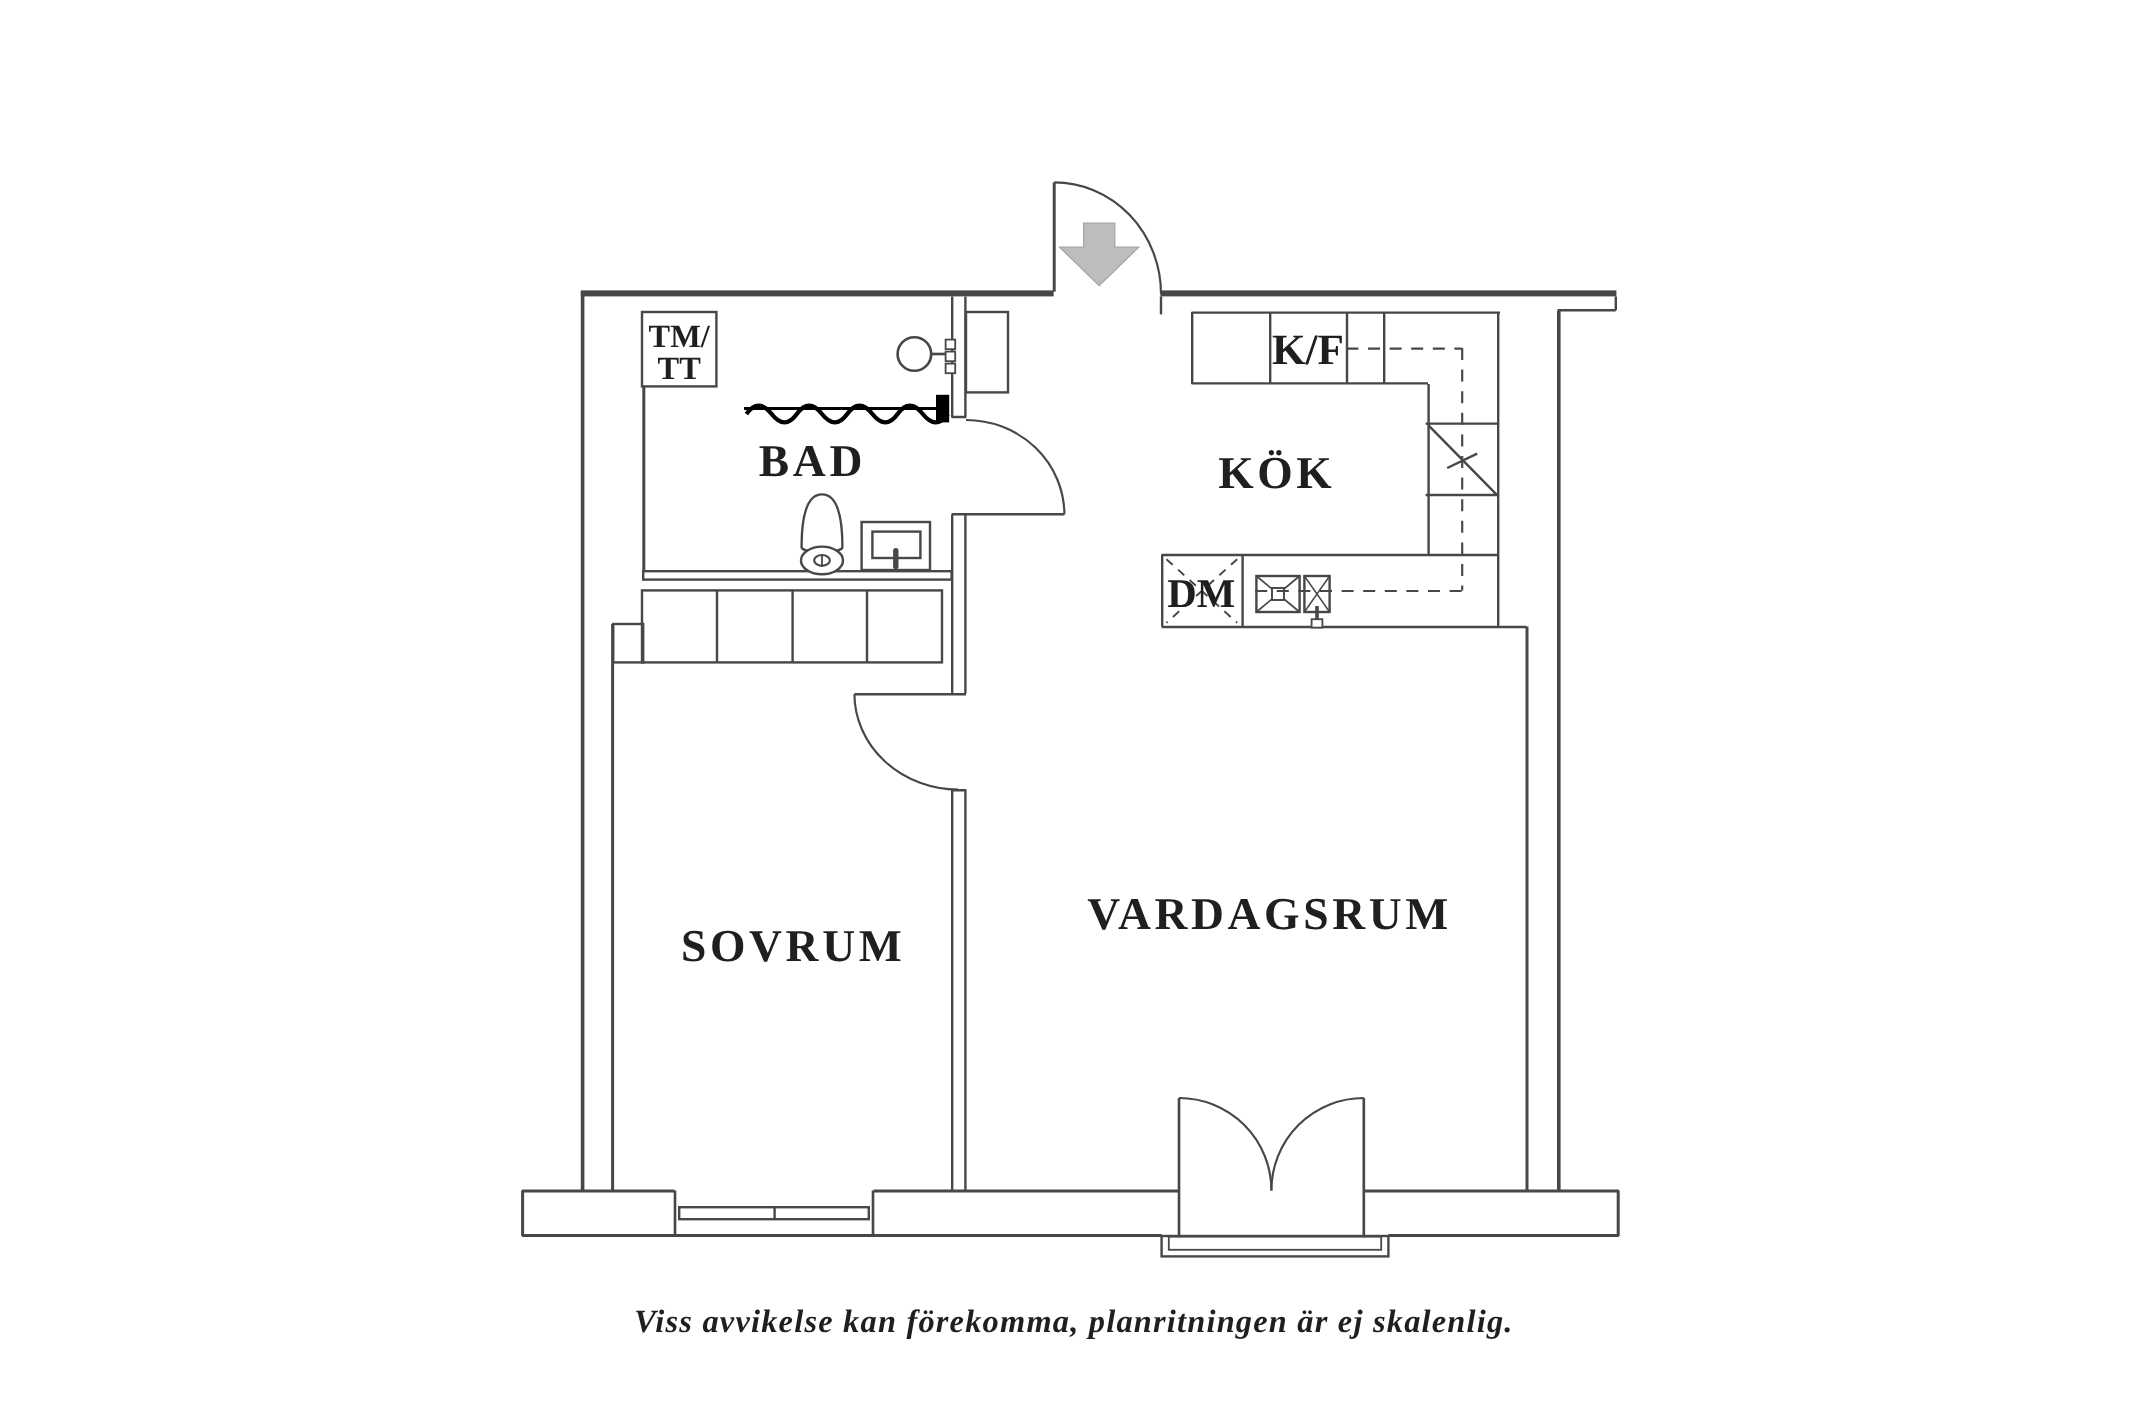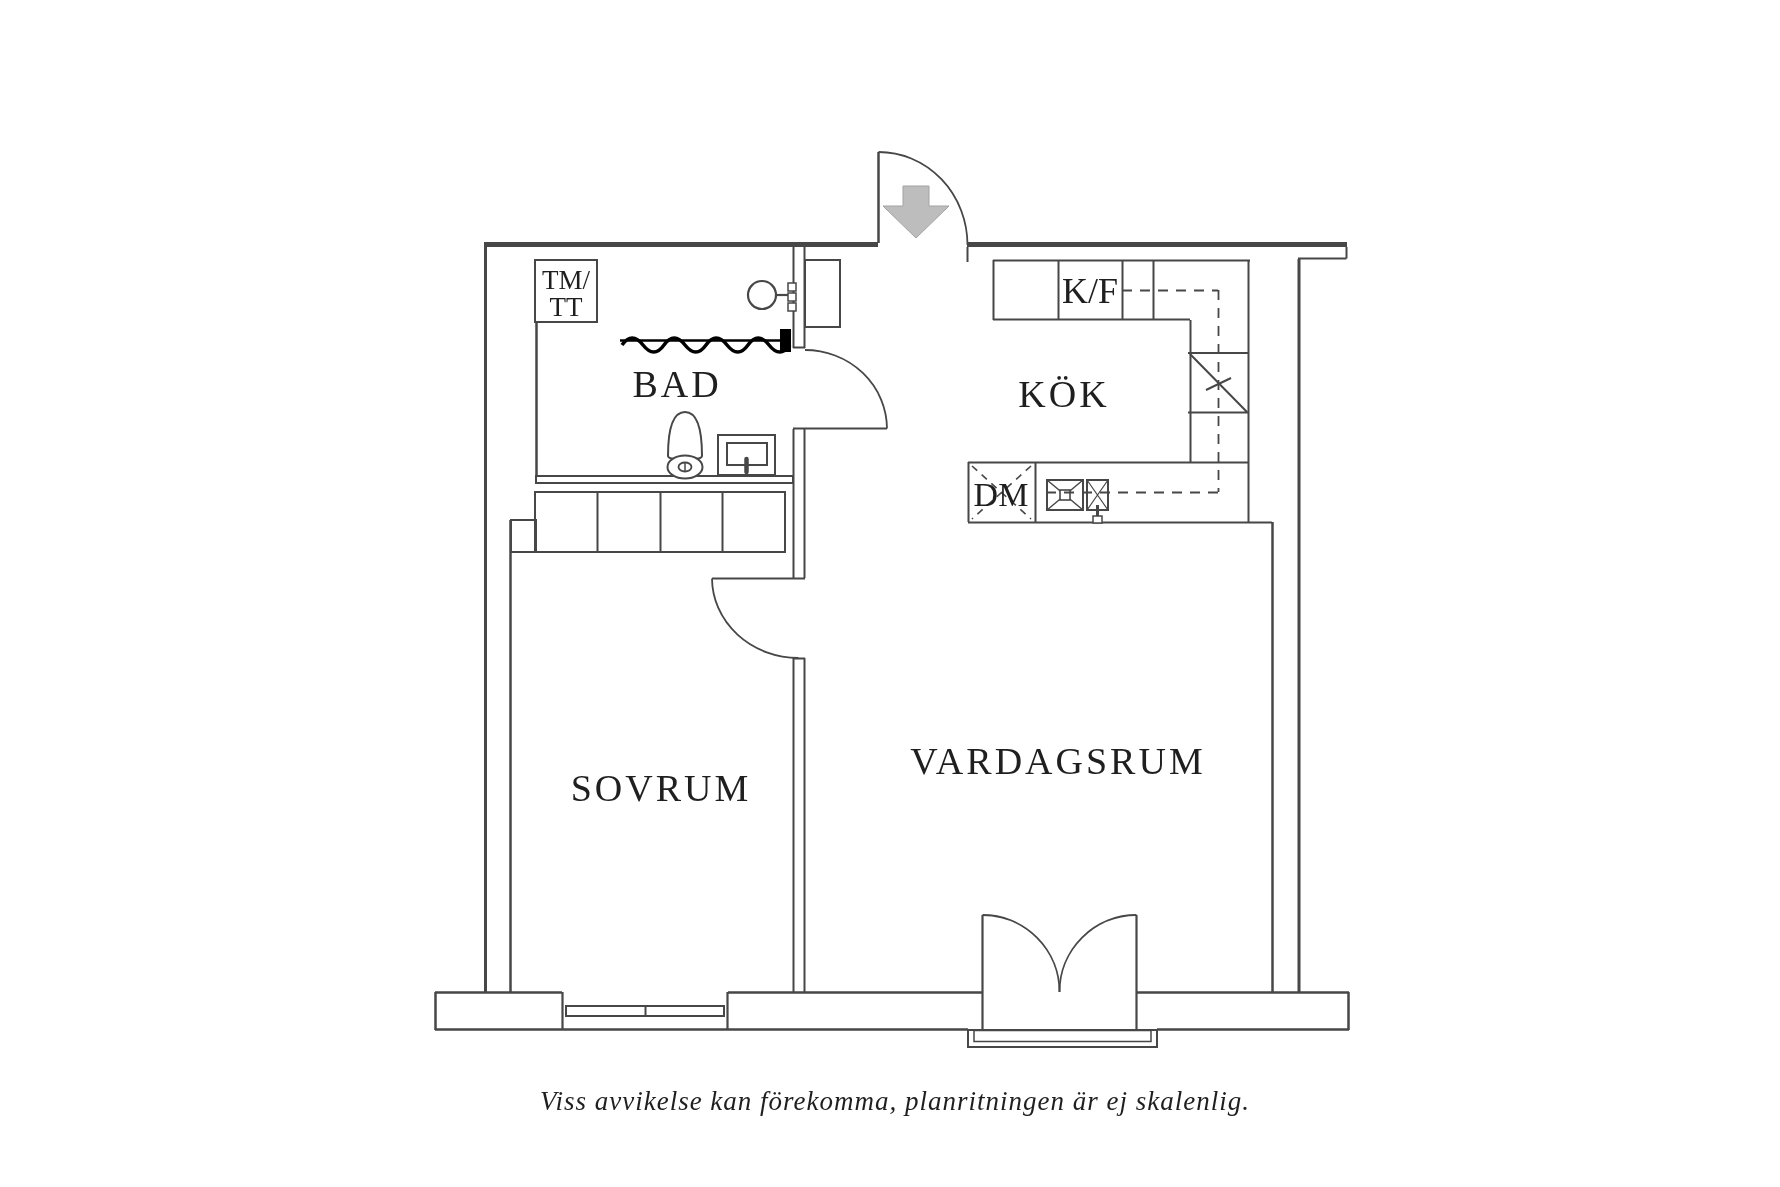--- a/index.html
+++ b/index.html
@@ -1,16 +1,16 @@
 <!DOCTYPE html>
 <html style="--line: #474747; --ink: #000000; --text: #1f1f1f; --arrow_fill: #bdbdbd;"><head>
 <meta charset="utf-8">
 <style>
   html,body{margin:0;padding:0;background:#fff;}
-  .canvas{position:relative;width:1780px;height:1187px;background:#fff;overflow:hidden;}
+  .canvas{position:relative;width:1780px;height:1187px;background:#fff;overflow:hidden;font-weight:bold;}
   svg{position:absolute;left:0;top:0;}
   .ln{stroke:var(--line);fill:none;}
   .fillwall{fill:var(--line);stroke:none;}
   .blk{stroke:var(--ink);fill:none;}
   .blkfill{fill:var(--ink);stroke:none;}
   .white{fill:#fff;}
   .arrow{fill:var(--arrow_fill);stroke:#a3a3a3;stroke-width:1;}
   text{font-family:"Liberation Serif","DejaVu Serif",serif;fill:var(--text);}
   .roomlbl{font-size:38px;letter-spacing:3px;}
   .smlbl{font-size:36px;}

